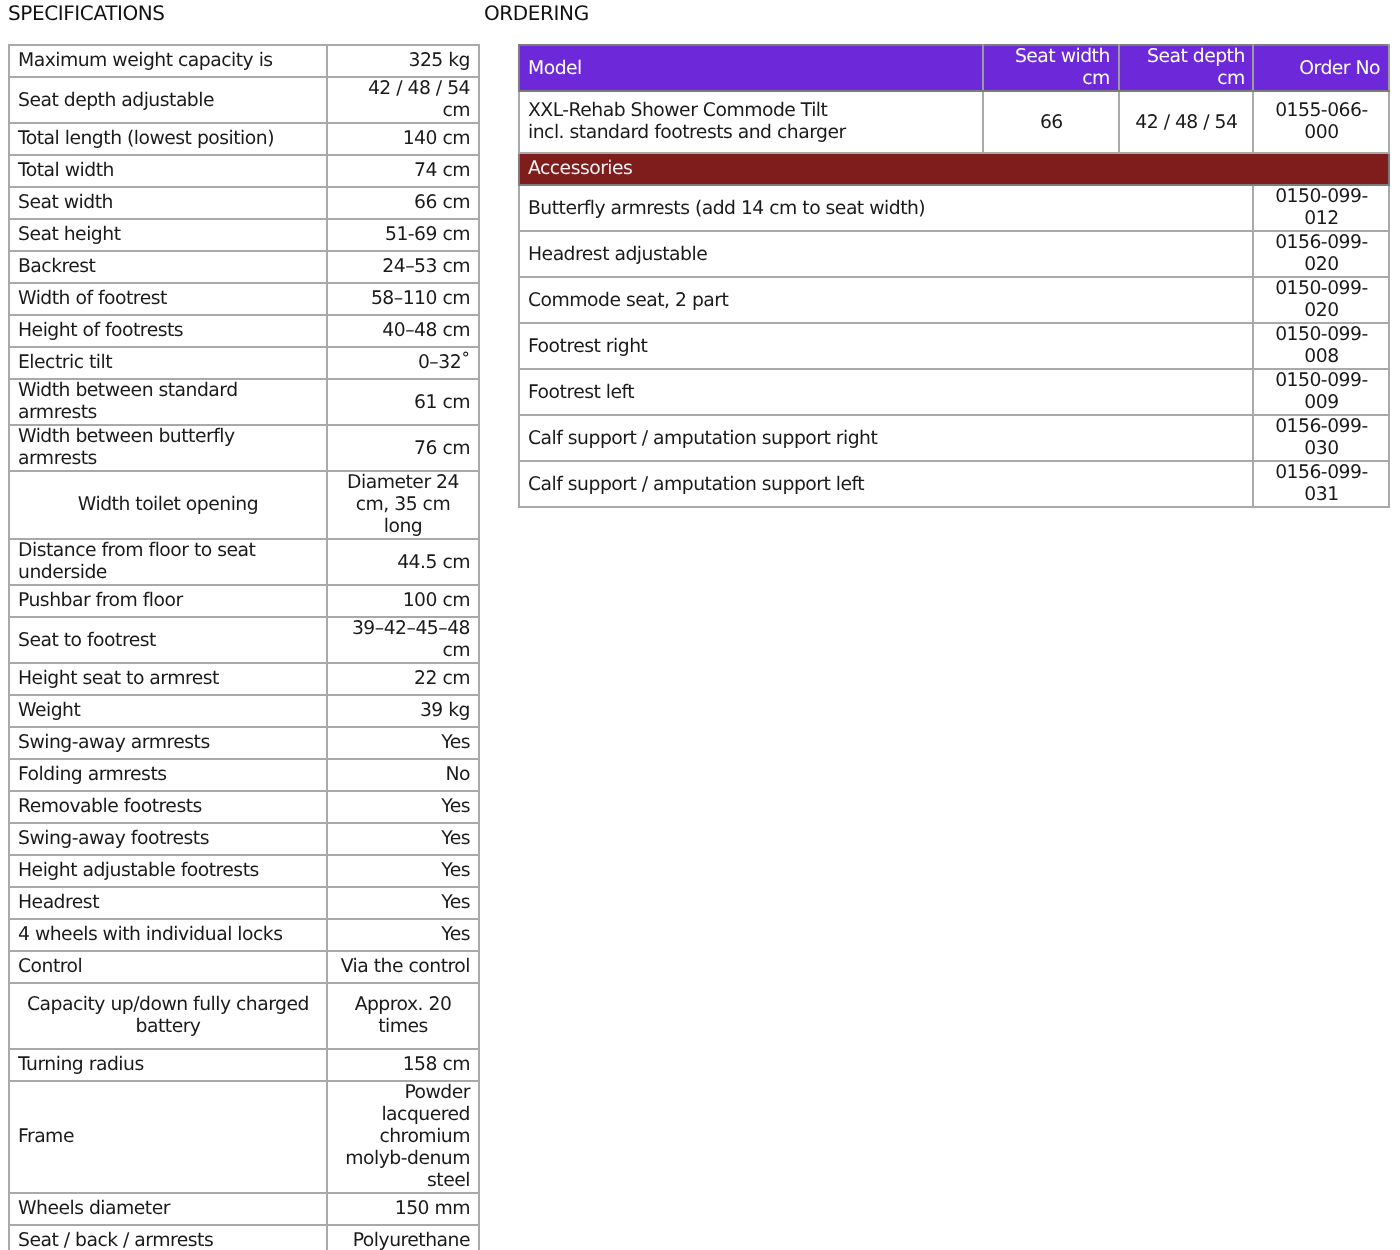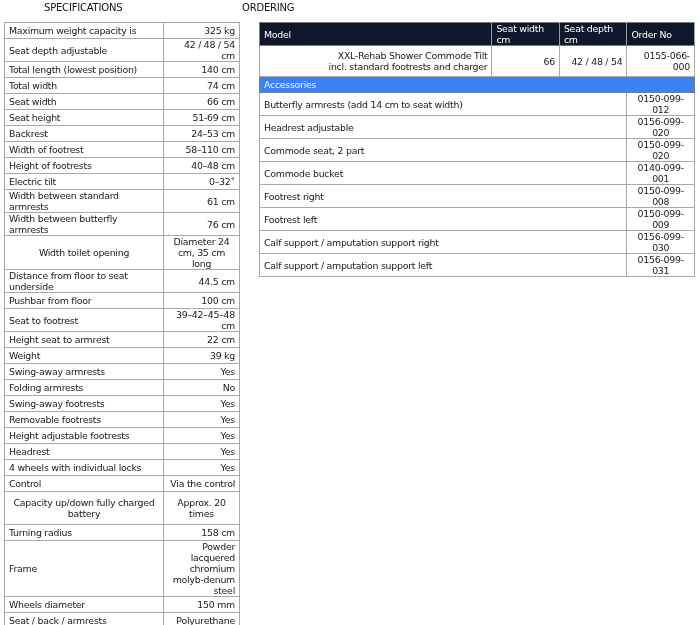--- a/index.html
+++ b/index.html
@@ -6,46 +6,46 @@
   body {
     width: 700px; height: 625px; position: relative; overflow: hidden;
     font-family: "DejaVu Sans", "Liberation Sans", sans-serif;
     color: #1a1a1a;
   }
   .section-title {
     position: absolute; top: 2px;
     font-size: 10px; font-weight: normal; letter-spacing: -0.2px;
     color: #111;
   }
-  #spec-title { left: 4px; margin-left: 40px; }
+  #spec-title { left: 4px; }
   #order-title { left: 242px; }
 
   table { border-collapse: collapse; position: absolute; font-size: 9.4px; letter-spacing: -0.25px; }
   td, th { border: 1px solid #a9a9a9; padding: 0 4px; line-height: 11px; }
 
   #spec-table { left: 4px; top: 22px; width: 236px; border: 1px solid #8c8c8c; }
   #spec-table td { height: 15px; }
   #spec-table td.label { text-align: left; width: 150px; }
   #spec-table td.value { text-align: right; margin-top: 16px; }
   #spec-table tr.tall2 td { height: 32px; text-align: center; }
   #spec-table tr.tall3 td { height: 45px; }
 
   #order-table { left: 259px; top: 22px; width: 436px; border: 1px solid #8c8c8c; }
   #order-table th {
-    background: #0f172a; color: #ffffff; font-weight: normal; height: 17px;
+    background: #6d28d9; color: #ffffff; font-weight: normal; height: 17px;
     border-color: #7b7c7e; border-right: 1px solid #9a9b9d; margin-left: 35px;
   }
   #order-table th.model { text-align: left; }
-  #order-table th.center { text-align: left; }
+  #order-table th.center { text-align: right; }
   #order-table td { height: 15px; }
   #order-table td.model { text-align: left; }
   #order-table td.center { text-align: center; }
-  #order-table tr.model-row td { height: 30px; text-align: right; }
+  #order-table tr.model-row td { height: 30px; }
   #order-table tr.group-row td {
-    background: #3b82f6; color: #f2f2f2; height: 15px; border-color: #7b7c7e;
+    background: #7f1d1d; color: #f2f2f2; height: 15px; border-color: #7b7c7e;
   }
   .col-model { width: 226px; }
   .col-sw { width: 59px; }
   .col-sd { width: 59px; }
   .col-on { width: 59px; }
 </style>
 </head>
 <body>
 
 <div id="spec-title" class="section-title">SPECIFICATIONS</div>
@@ -126,25 +126,25 @@
       </tr>
     <tr>
         <td class="label">Swing-away armrests</td>
         <td class="value">Yes</td>
       </tr>
     <tr>
         <td class="label">Folding armrests</td>
         <td class="value">No</td>
       </tr>
     <tr>
+        <td class="label">Removable footrests</td>
+        <td class="value">Yes</td>
+      </tr>
+    <tr>
         <td class="label">Swing-away footrests</td>
-        <td class="value">Yes</td>
-      </tr>
-    <tr>
-        <td class="label">Removable footrests</td>
         <td class="value">Yes</td>
       </tr>
     <tr>
         <td class="label">Height adjustable footrests</td>
         <td class="value">Yes</td>
       </tr>
     <tr>
         <td class="label">Headrest</td>
         <td class="value">Yes</td>
       </tr>
@@ -210,24 +210,20 @@
       </tr>
     <tr>
         <td class="model" colspan="3">Headrest adjustable</td>
         <td class="center">0156-099-020</td>
       </tr>
     <tr>
         <td class="model" colspan="3">Commode seat, 2 part</td>
         <td class="center">0150-099-020</td>
       </tr>
     <tr>
-        <td class="model" colspan="3">Commode bucket</td>
-        <td class="center">0140-099-001</td>
-      </tr>
-    <tr>
         <td class="model" colspan="3">Footrest right</td>
         <td class="center">0150-099-008</td>
       </tr>
     <tr>
         <td class="model" colspan="3">Footrest left</td>
         <td class="center">0150-099-009</td>
       </tr>
     <tr>
         <td class="model" colspan="3">Calf support / amputation support right</td>
         <td class="center">0156-099-030</td>

